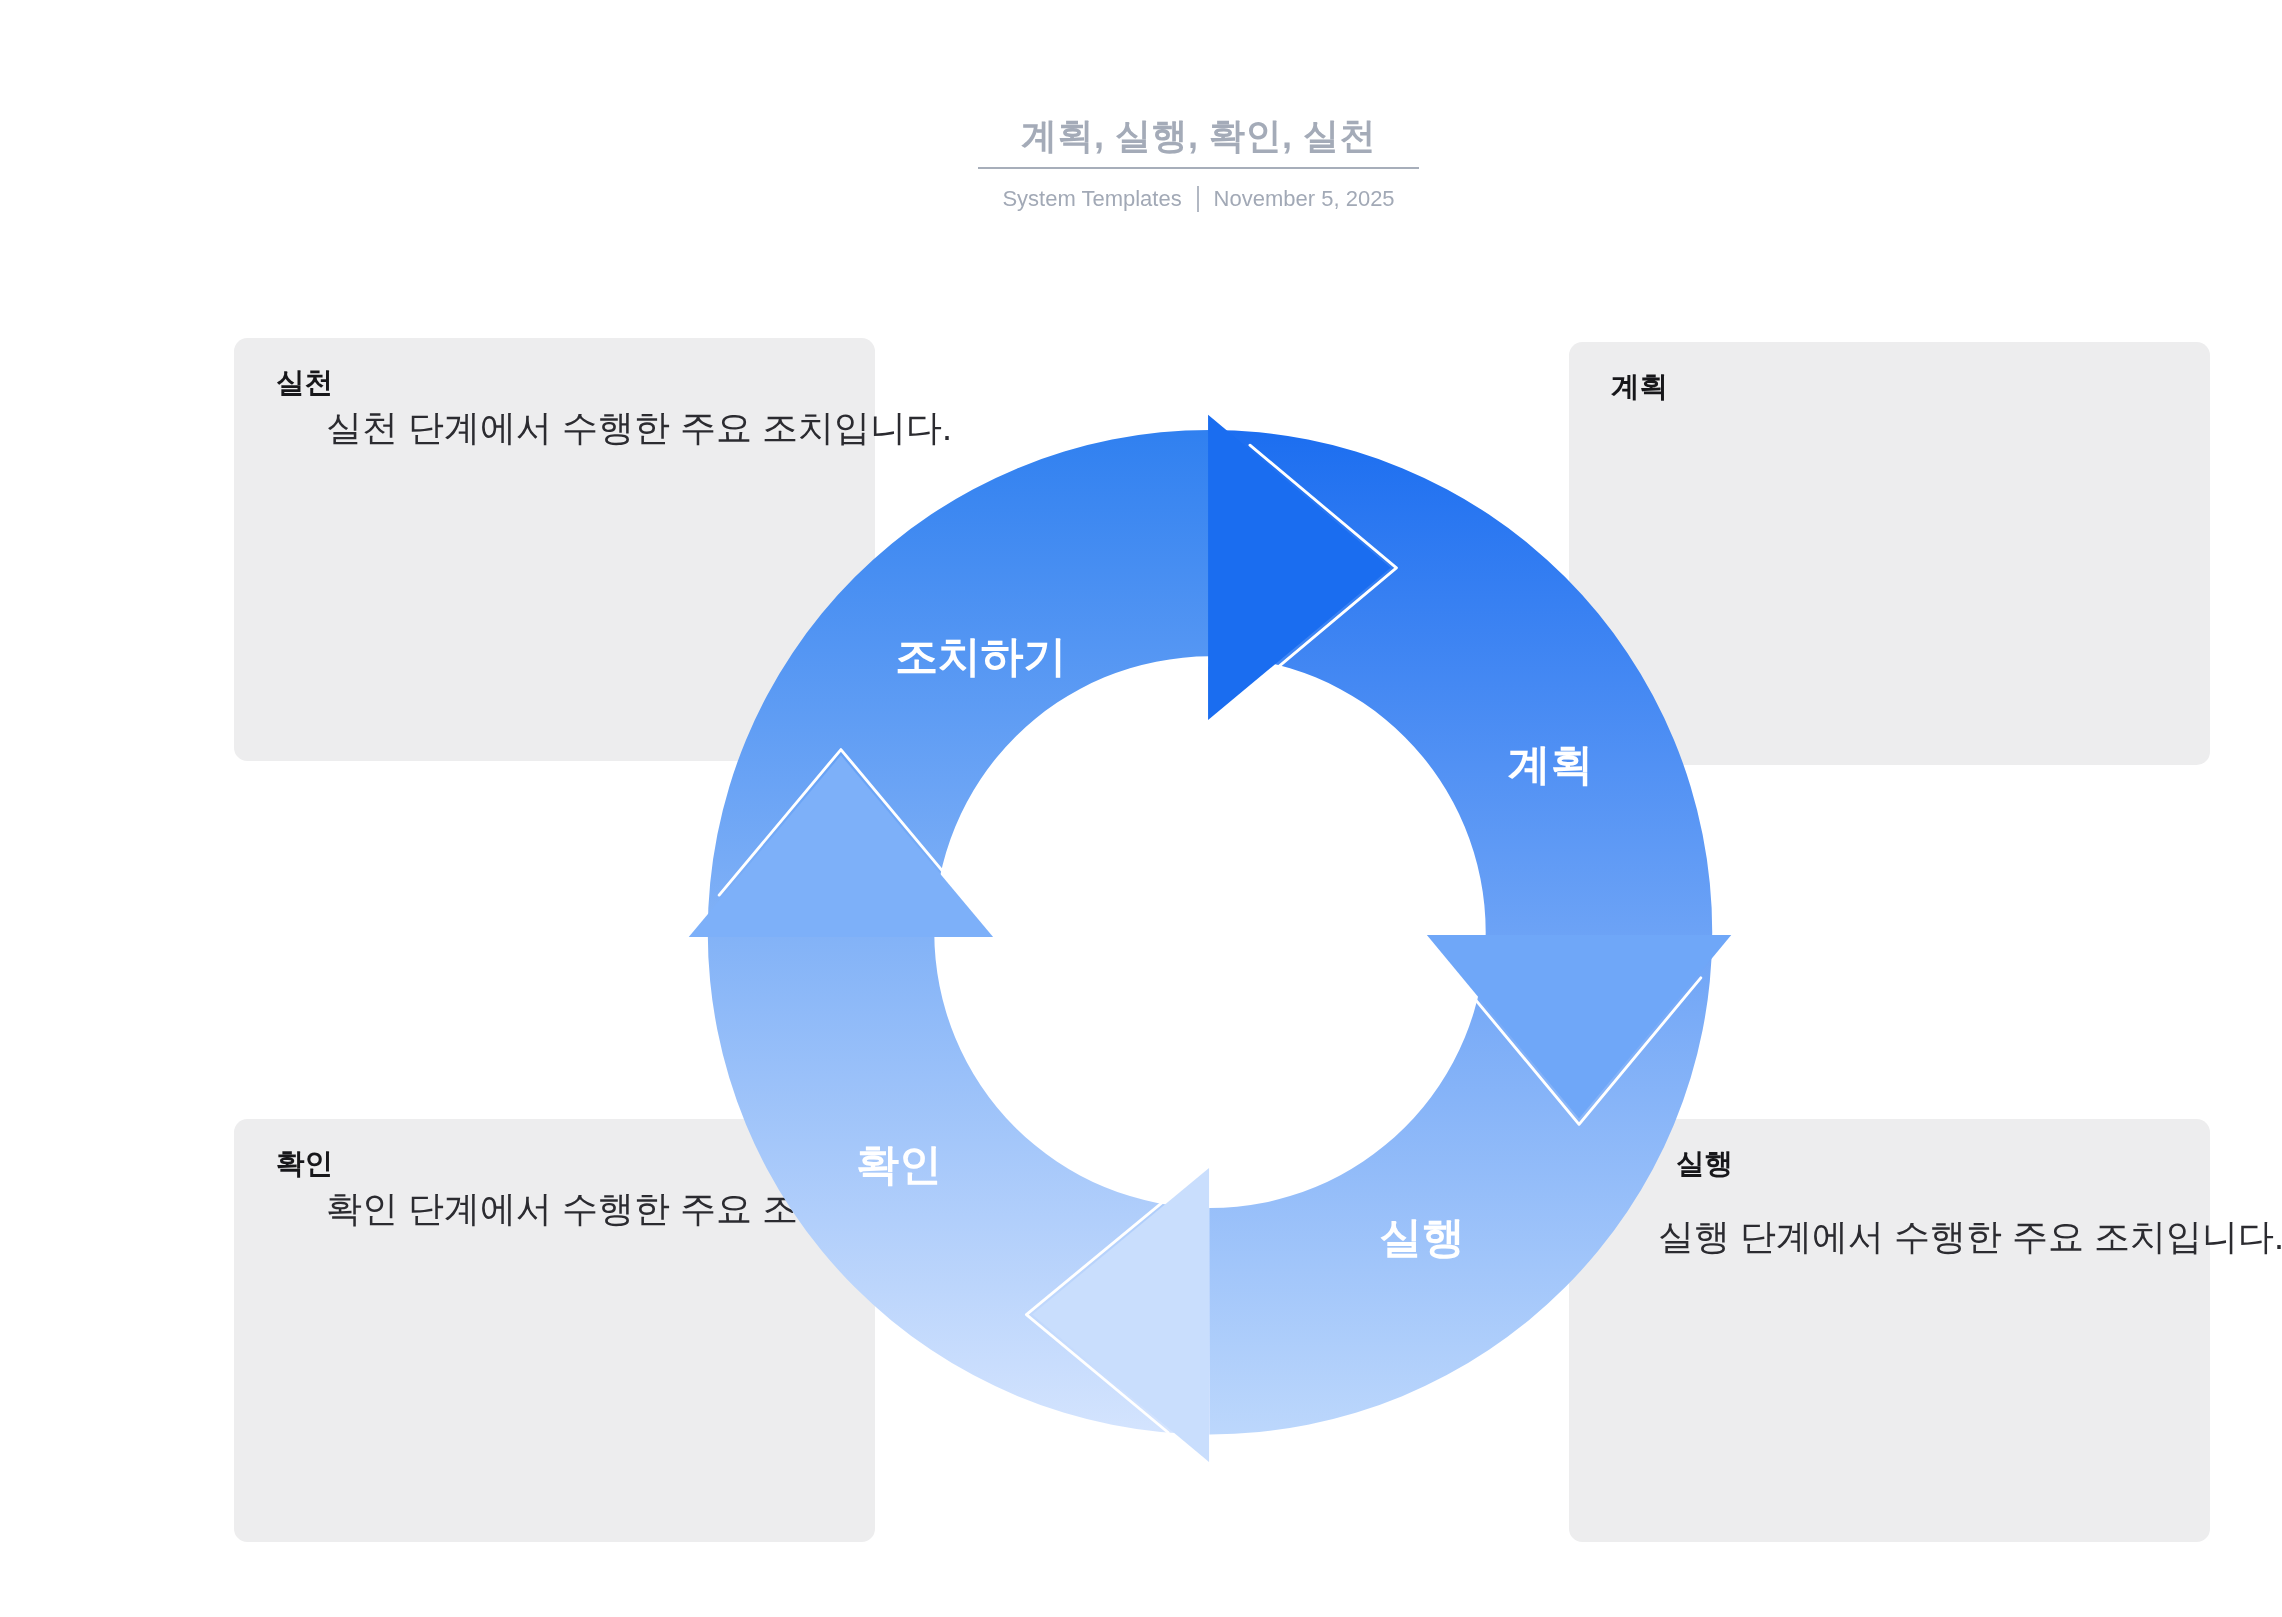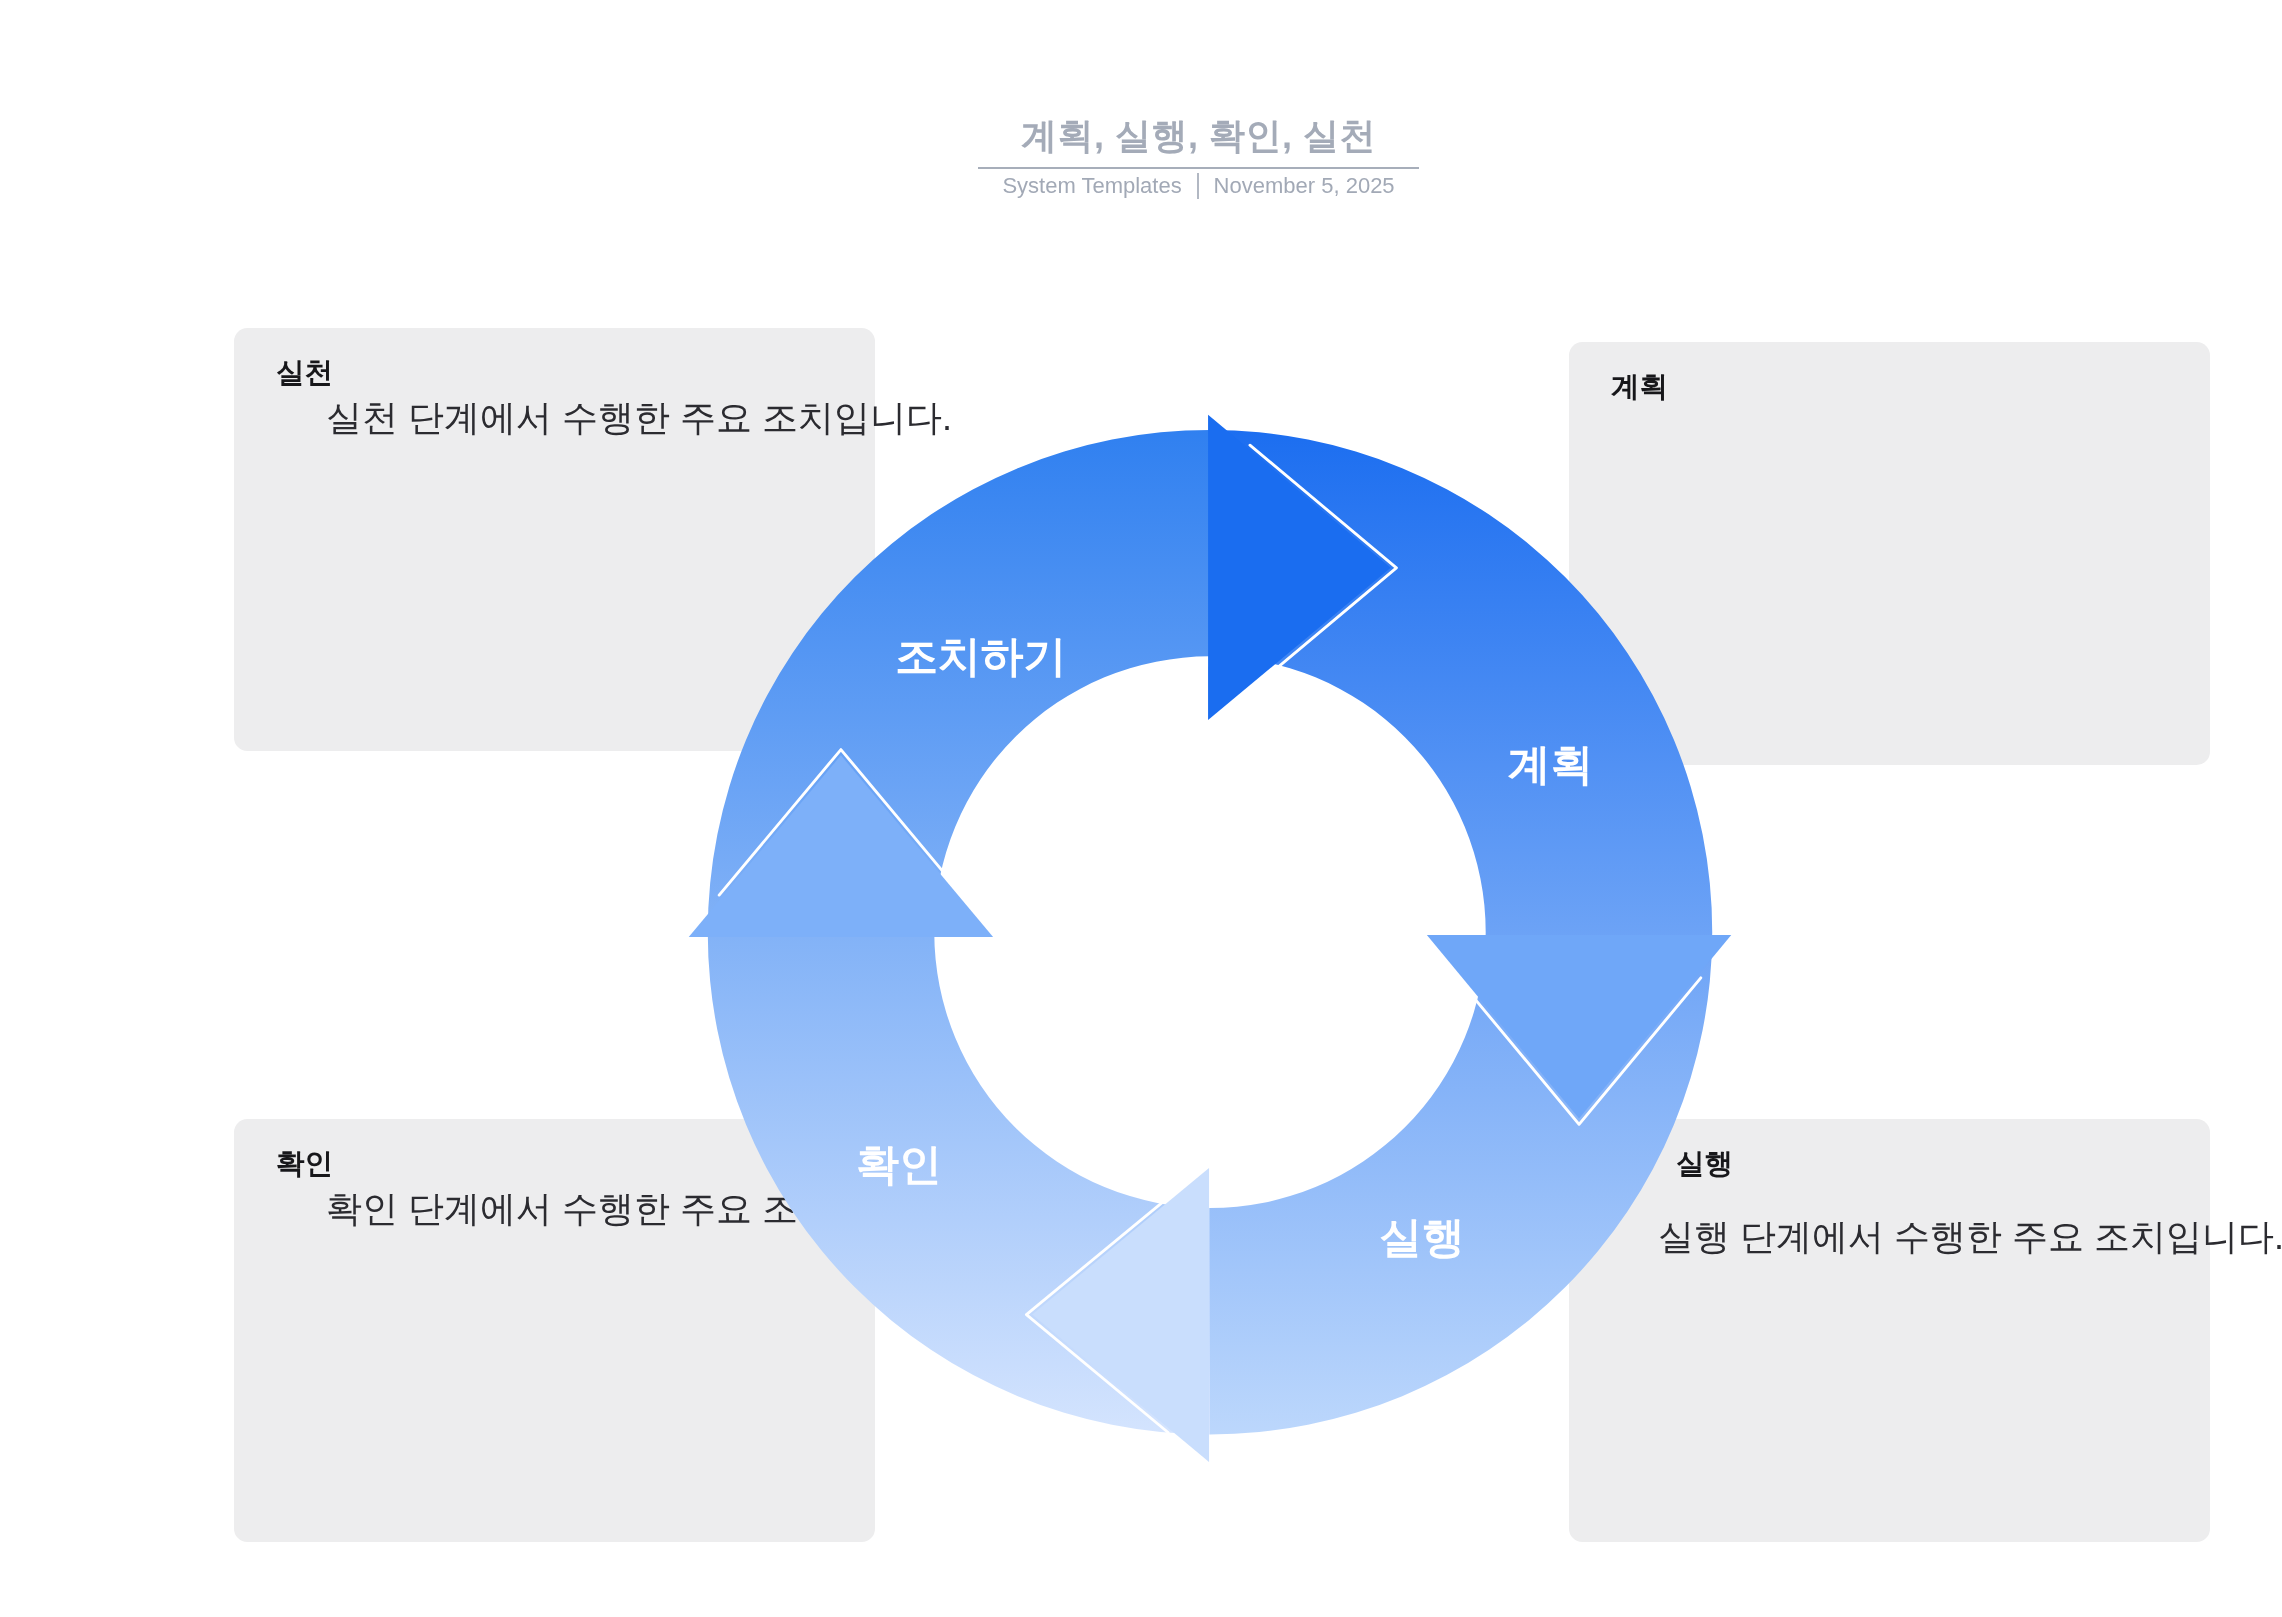--- a/index.html
+++ b/index.html
@@ -7,29 +7,29 @@
     position:relative;width:2283px;height:1618px;overflow:hidden;background:#ffffff;
     font-family:"Liberation Sans","DejaVu Sans",sans-serif;
   }
   
   #header{position:absolute;left:978px;top:114px;width:441px;text-align:center;z-index:1;}
   #header .slide-title{
     margin:0;font-size:36px;font-weight:700;color:#a4abb8;letter-spacing:0.5px;
     padding-bottom:9.5px;border-bottom:2.9px solid #a7aeba;white-space:nowrap;line-height:1.2;
   }
   #header .subtitle{
-    margin-top:4px;display:flex;justify-content:center;align-items:center;gap:15px;
+    margin-top:17px;display:flex;justify-content:center;align-items:center;gap:15px;
     font-size:22px;color:#a2a9b6;font-weight:400;
   }
   #header .subtitle-divider{width:1.9px;height:26px;background:#b2b8c3;}
   
   .note-box{
     position:absolute;width:641px;height:423px;background:#ededee;border-radius:13.3px;z-index:0;
   }
-  .note-box.tl{left:234px;top:328px;}
+  .note-box.tl{left:234px;top:338px;}
   .note-box.tr{left:1569px;top:342px;}
   .note-box.bl{left:234px;top:1119px;}
   .note-box.br{left:1569px;top:1119px;}
   .note-box .box-title{
     position:absolute;left:42px;top:27px;font-size:28.5px;font-weight:700;color:#17171a;line-height:1.25;
   }
   .note-box .box-body{
     position:absolute;left:92px;top:67px;font-size:36px;font-weight:400;color:#2b2b30;line-height:1.3;white-space:nowrap;
   }
   .note-box.br .box-title{left:107px;}

